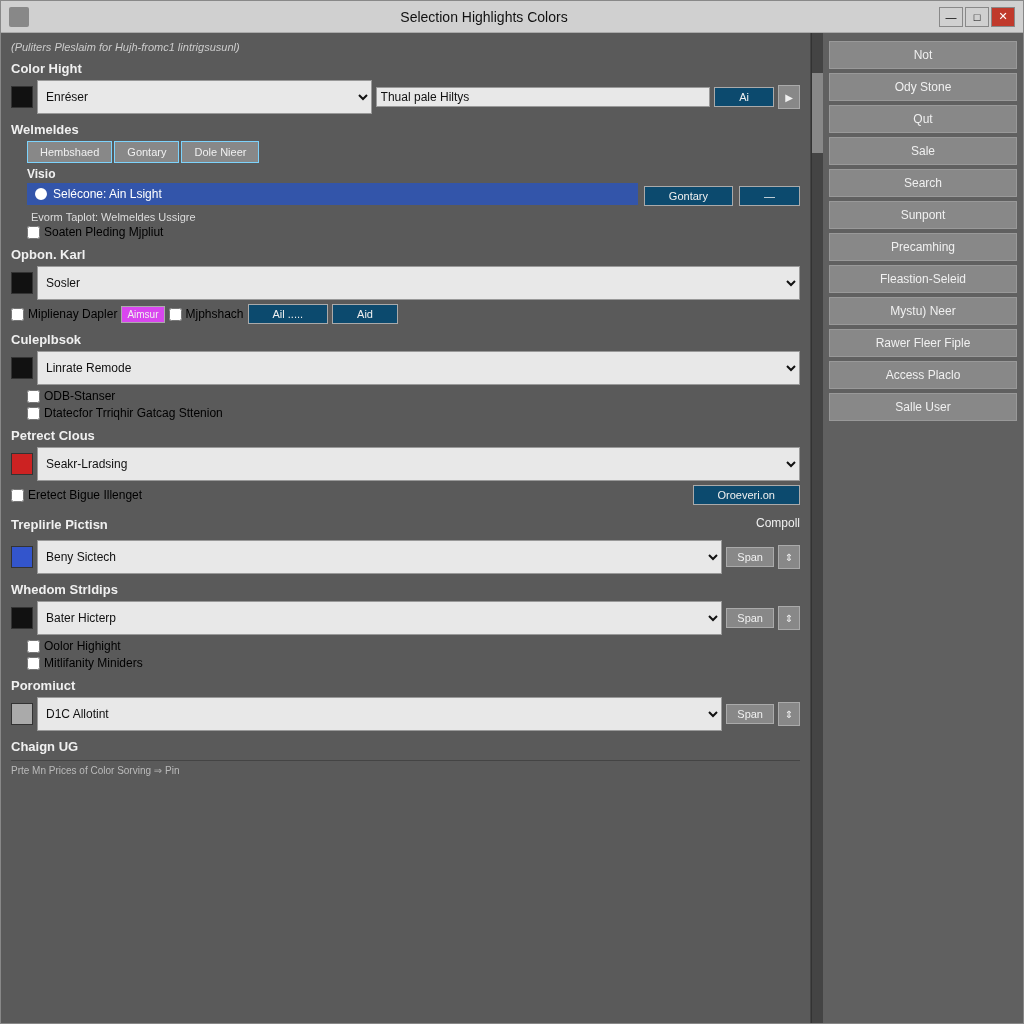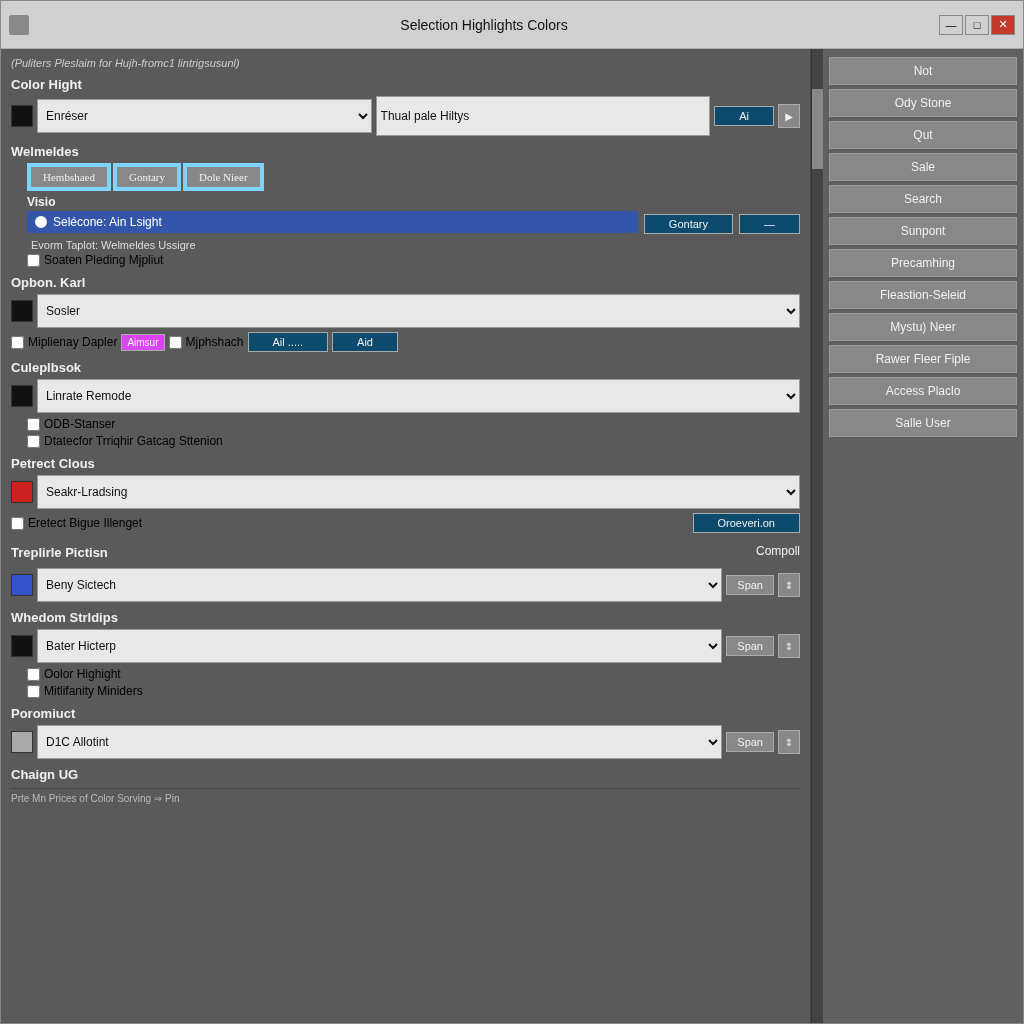--- a/index.html
+++ b/index.html
@@ -17,21 +17,21 @@
     .window {
       width: 1024px;
       height: 1024px;
       background: #606060;
       display: flex;
       flex-direction: column;
       border: 1px solid #888;
     }
     .title-bar {
       background: #d0d0d0;
-      height: 48px;
+      height: 32px;
       display: flex;
       align-items: center;
       justify-content: space-between;
       padding: 0 8px;
       border-bottom: 1px solid #aaa;
     }
     .title-bar-title {
       flex: 1;
       text-align: center;
       font-size: 14px;
@@ -119,21 +119,21 @@
     }
     select, input[type="text"] {
       background: #e8e8e8;
       border: 1px solid #999;
       color: #111;
       padding: 2px 4px;
       font-size: 12px;
     }
     select { cursor: pointer; }
     .full-select { flex: 1; height: 34px; }
-    .text-input { flex: 1; height: 40px; }
+    .text-input { flex: 1; height: 20px; }
     .small-btn {
       background: #0c4a6e;
       border: 1px solid #aaa;
       color: #f0f0f0;
       padding: 3px 24px;
       cursor: pointer;
       font-size: 11px;
       white-space: nowrap;
     }
     .play-btn {
@@ -152,26 +152,25 @@
       margin-left: 16px;
       margin-bottom: 4px;
     }
     .tab-row {
       display: flex;
       gap: 2px;
       margin-bottom: 4px;
     }
     .tab-btn {
       background: #888;
-      border: 4px solid #7dd3fc;
+      border: 1px solid #7dd3fc;
       color: #f0f0f0;
       padding: 4px 12px;
       cursor: pointer;
       font-size: 11px;
-      font-family: Liberation Serif, serif;
     }
     .visio-box {
       background: #3355aa;
       color: white;
       padding: 4px 8px;
       margin-bottom: 4px;
       display: flex;
       align-items: center;
       gap: 6px;
     }

